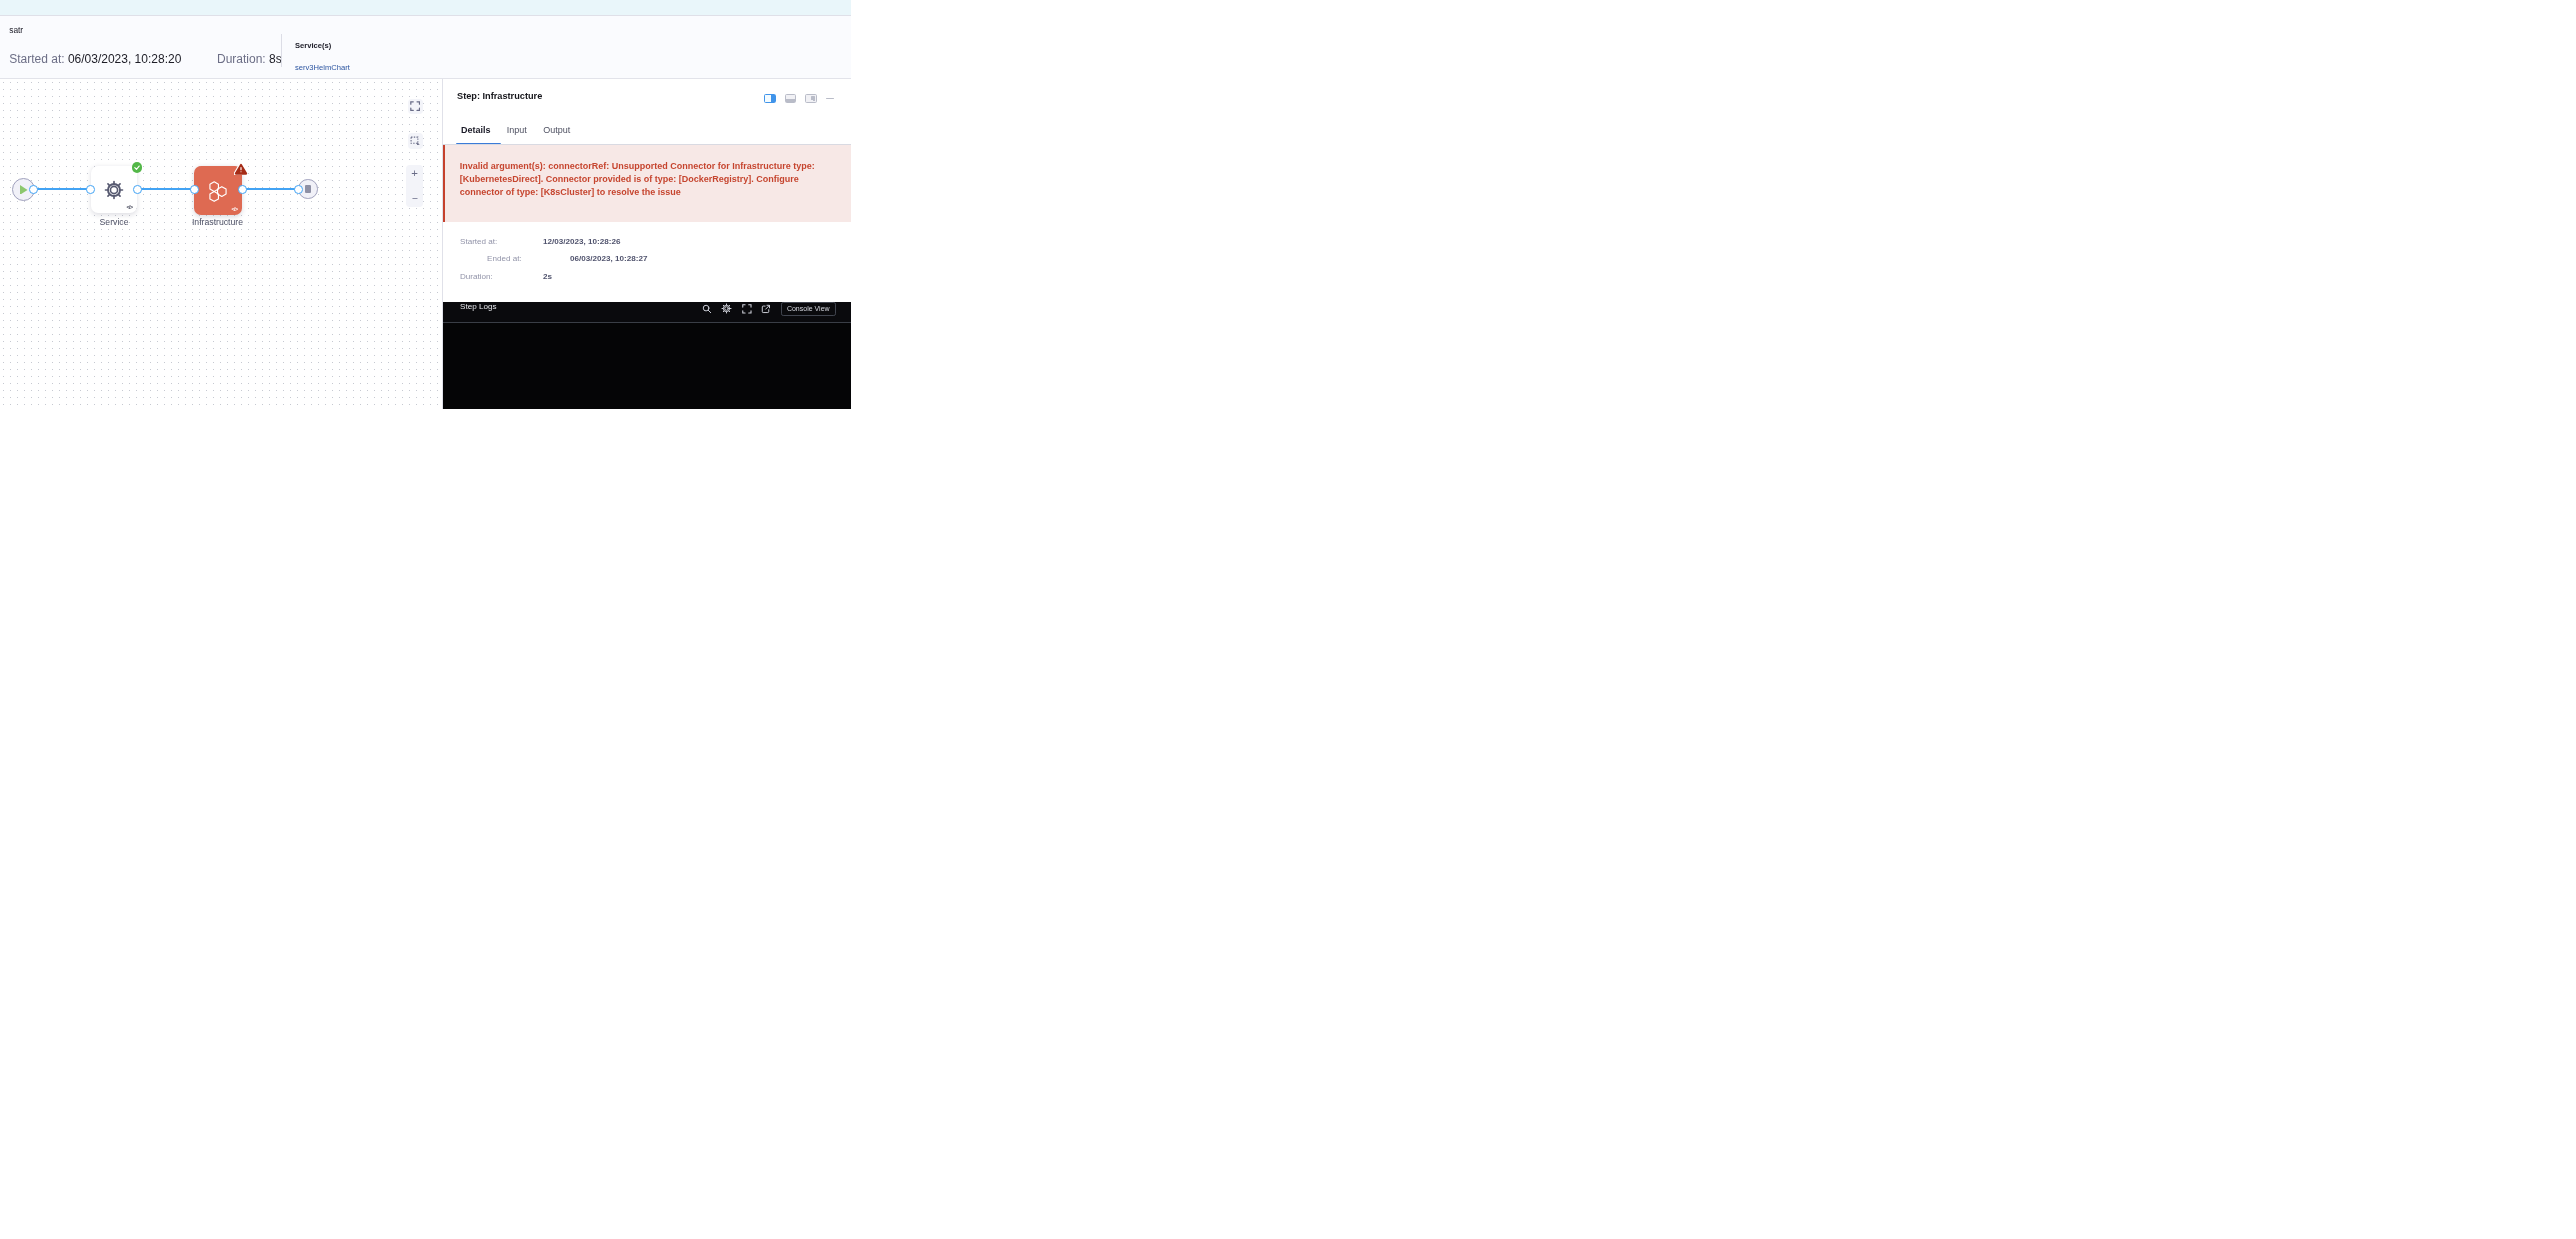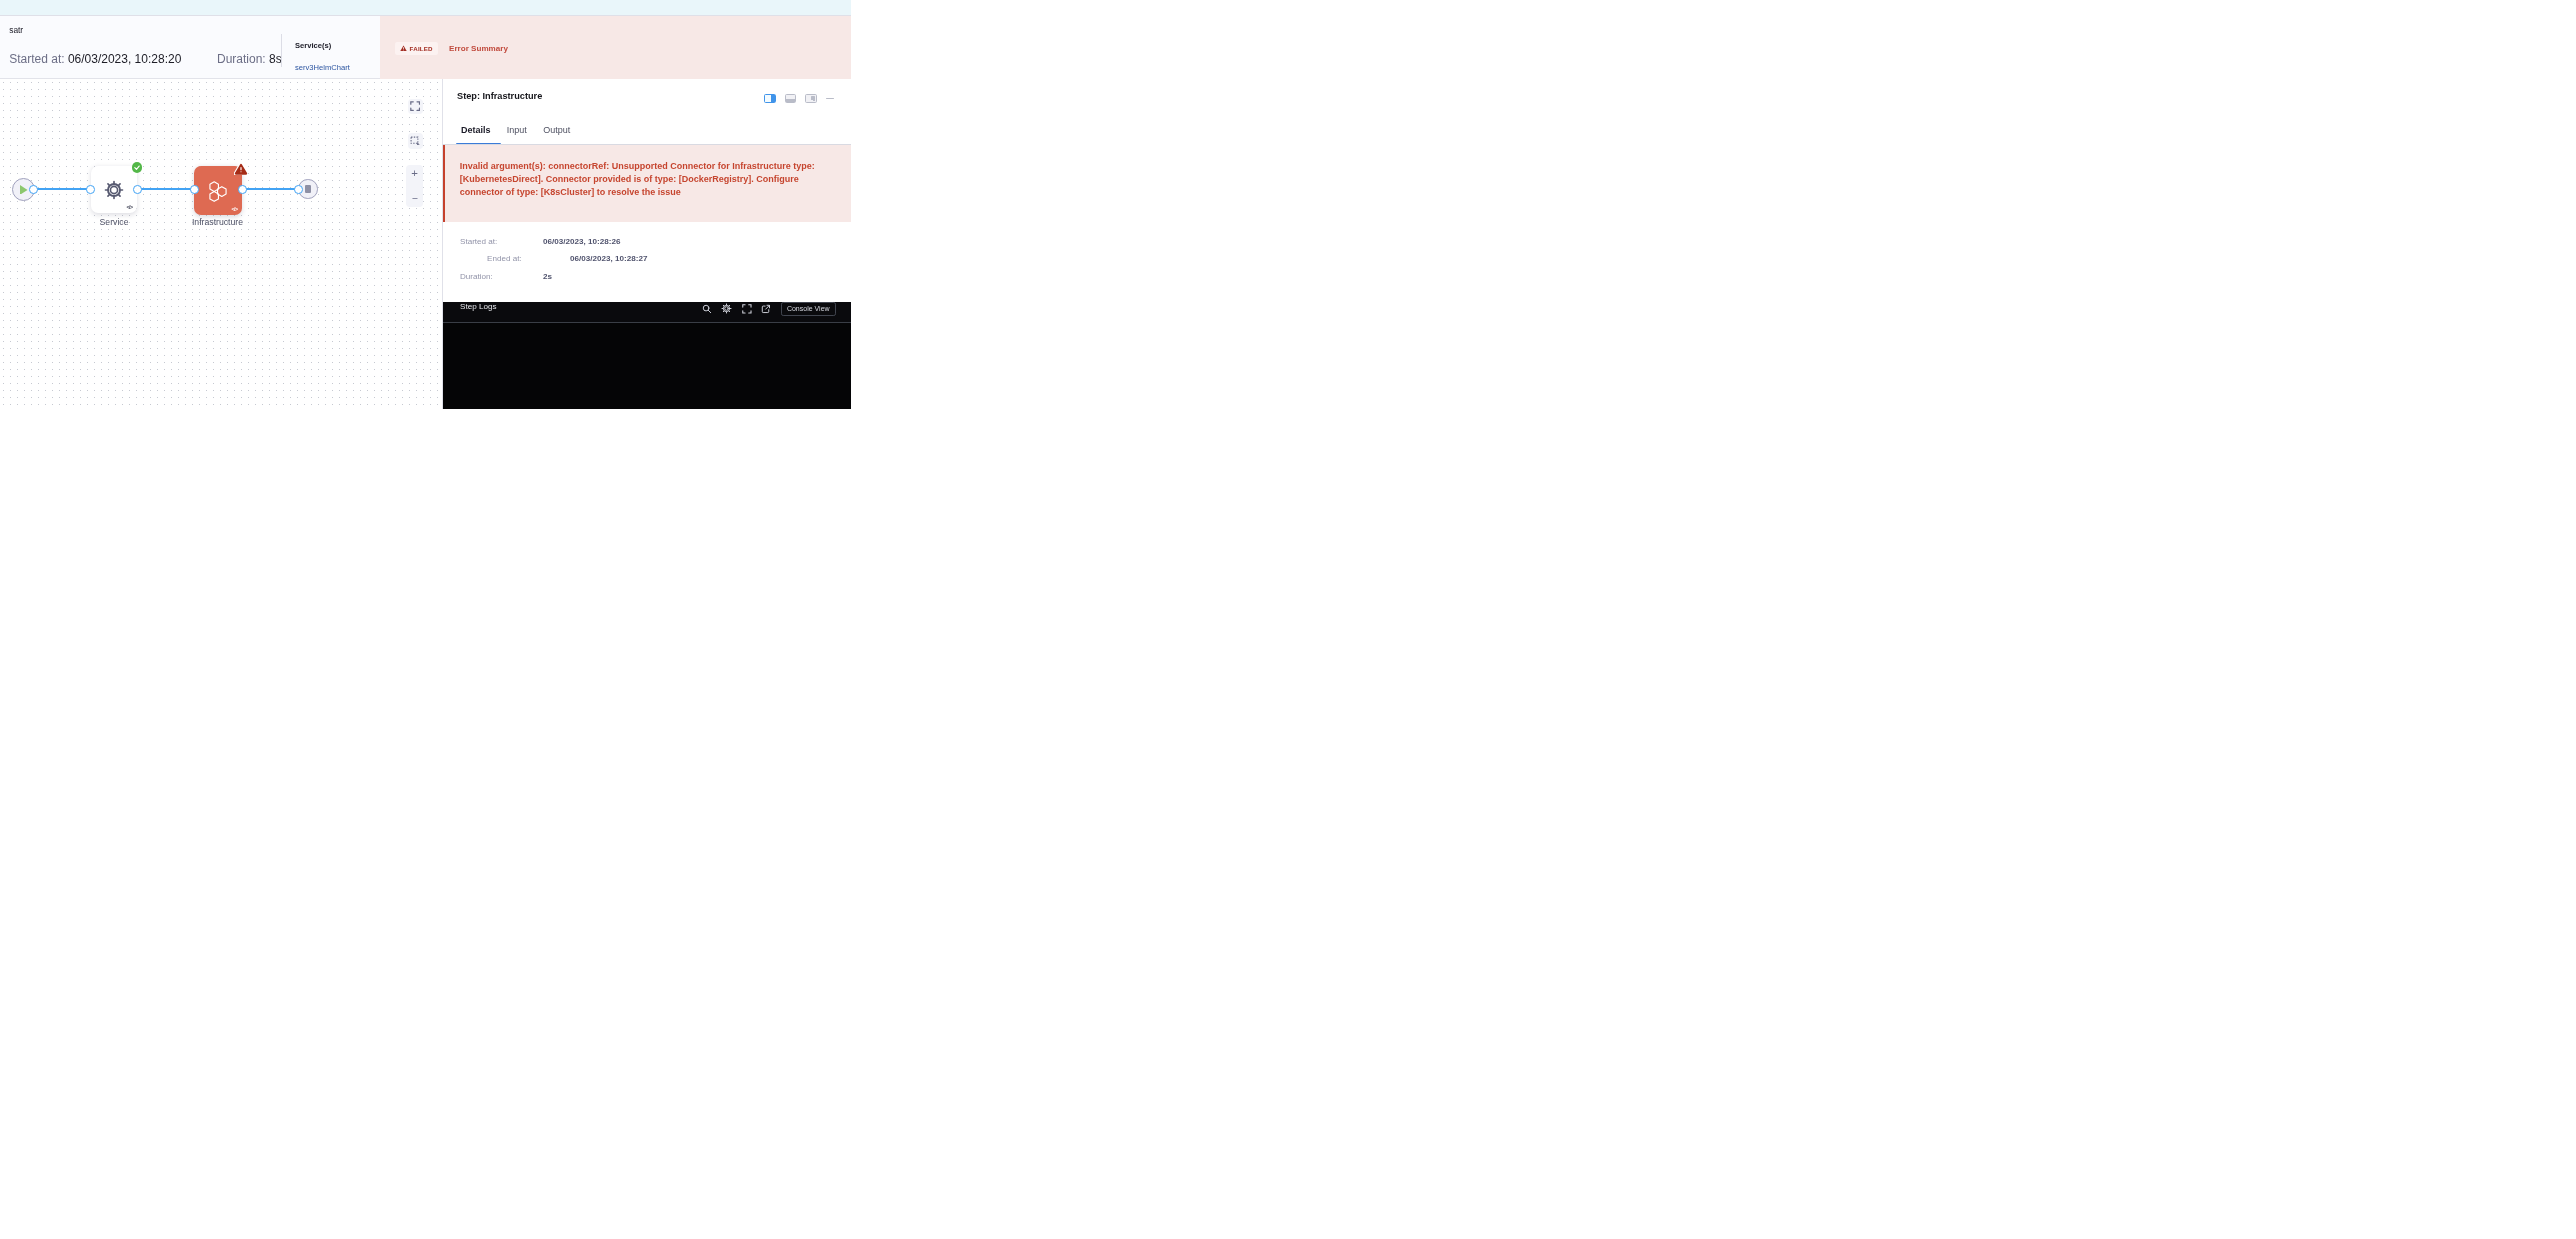--- a/index.html
+++ b/index.html
@@ -89,31 +89,20 @@
   .log-area{position:absolute;left:0;top:244px;width:100%;height:86px;background:#050506;}
 </style>
 </head>
 <body>
 
 <div class="page">
 
   <div class="topstrip"></div>
 
   <div class="header">
-    <div class="header-right">
-      <div class="failed-badge">
-        <svg width="7" height="6.5" viewBox="0 0 13 12">
-          <path d="M6.5 0.8 L12.4 11.2 H0.6 Z" fill="#a32e24"></path>
-          <rect x="5.8" y="4" width="1.4" height="3.6" fill="#fcf2f1"></rect>
-          <rect x="5.8" y="8.6" width="1.4" height="1.4" fill="#fcf2f1"></rect>
-        </svg>
-        <span>FAILED</span>
-      </div>
-      <div class="error-summary">Error Summary</div>
-    </div>
 
     <div class="pipeline-name">satr</div>
     <div class="meta" style="left:9.2px;">
       <span class="lbl">Started at: </span><span class="val">06/03/2023, 10:28:20</span>
     </div>
     <div class="meta" style="left:217px;">
       <span class="lbl">Duration: </span><span class="val">8s</span>
     </div>
     <div class="hdr-vdivider"></div>
     <div class="services">
@@ -226,21 +215,21 @@
     </div>
     <div class="tab-underline"></div>
     <div class="tabs-divider"></div>
 
     <div class="error-box">
       <p>Invalid argument(s): connectorRef: Unsupported Connector for Infrastructure type: [KubernetesDirect]. Connector provided is of type: [DockerRegistry]. Configure connector of type: [K8sCluster] to resolve the issue</p>
     </div>
 
     <div class="detail-row" style="top:158px;">
       <div class="dlbl">Started at:</div>
-      <div class="dval">06/03/2023, 10:28:26</div>
+      <div class="dval">12/03/2023, 10:28:26</div>
     </div>
     <div class="detail-row" style="top:175px;padding-left:27px;">
       <div class="dlbl">Ended at:</div>
       <div class="dval">06/03/2023, 10:28:27</div>
     </div>
     <div class="detail-row" style="top:193px;">
       <div class="dlbl">Duration:</div>
       <div class="dval">2s</div>
     </div>
 

